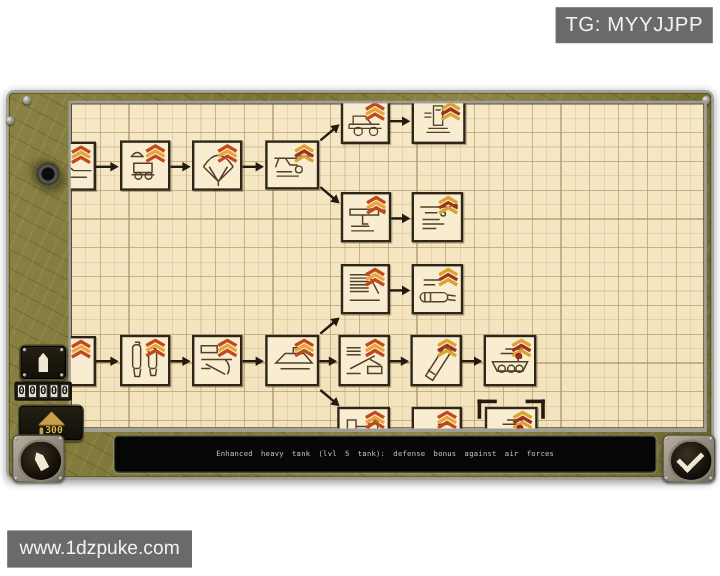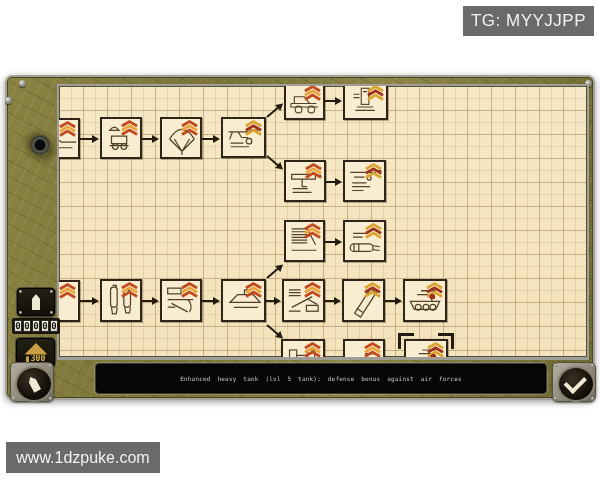--- a/index.html
+++ b/index.html
@@ -82,21 +82,21 @@
     position:absolute;left:5px;top:241px;width:48px;height:16px;
     display:flex;gap:1px;align-items:center;justify-content:center;
     background:#17140c;border-radius:2px;padding:1px;box-sizing:border-box;
   }
   .counter .digit{
     width:8px;height:12px;background:linear-gradient(#fbf8ef,#ddd6c2);
     border:1px solid #2a2a26;box-sizing:border-box;
     font-family:"DejaVu Sans Mono", monospace;font-size:9px;font-weight:bold;color:#111;
     display:flex;align-items:center;justify-content:center;line-height:1;
   }
-  .badge-300{left:8px;top:260px;width:41px;height:31px;display:flex;flex-direction:column;align-items:center;justify-content:center;gap:1px;}
+  .badge-300{left:8px;top:260px;width:55px;height:31px;display:flex;flex-direction:column;align-items:center;justify-content:center;gap:1px;}
   .badge-300 .pile{
     width:0;height:0;border-left:11px solid transparent;border-right:11px solid transparent;
     border-bottom:11px solid #c9a045;filter:drop-shadow(0 1px 0 #7a5f22);
   }
   .badge-300 .val{
     font-family:"DejaVu Sans Mono", monospace;font-size:8px;font-weight:bold;color:#d9b84e;
     display:flex;align-items:center;gap:2px;line-height:1;
   }
   .badge-300 .mini-shell{width:3px;height:6px;background:#c9a045;border-radius:2px 2px 0 0;}
 

